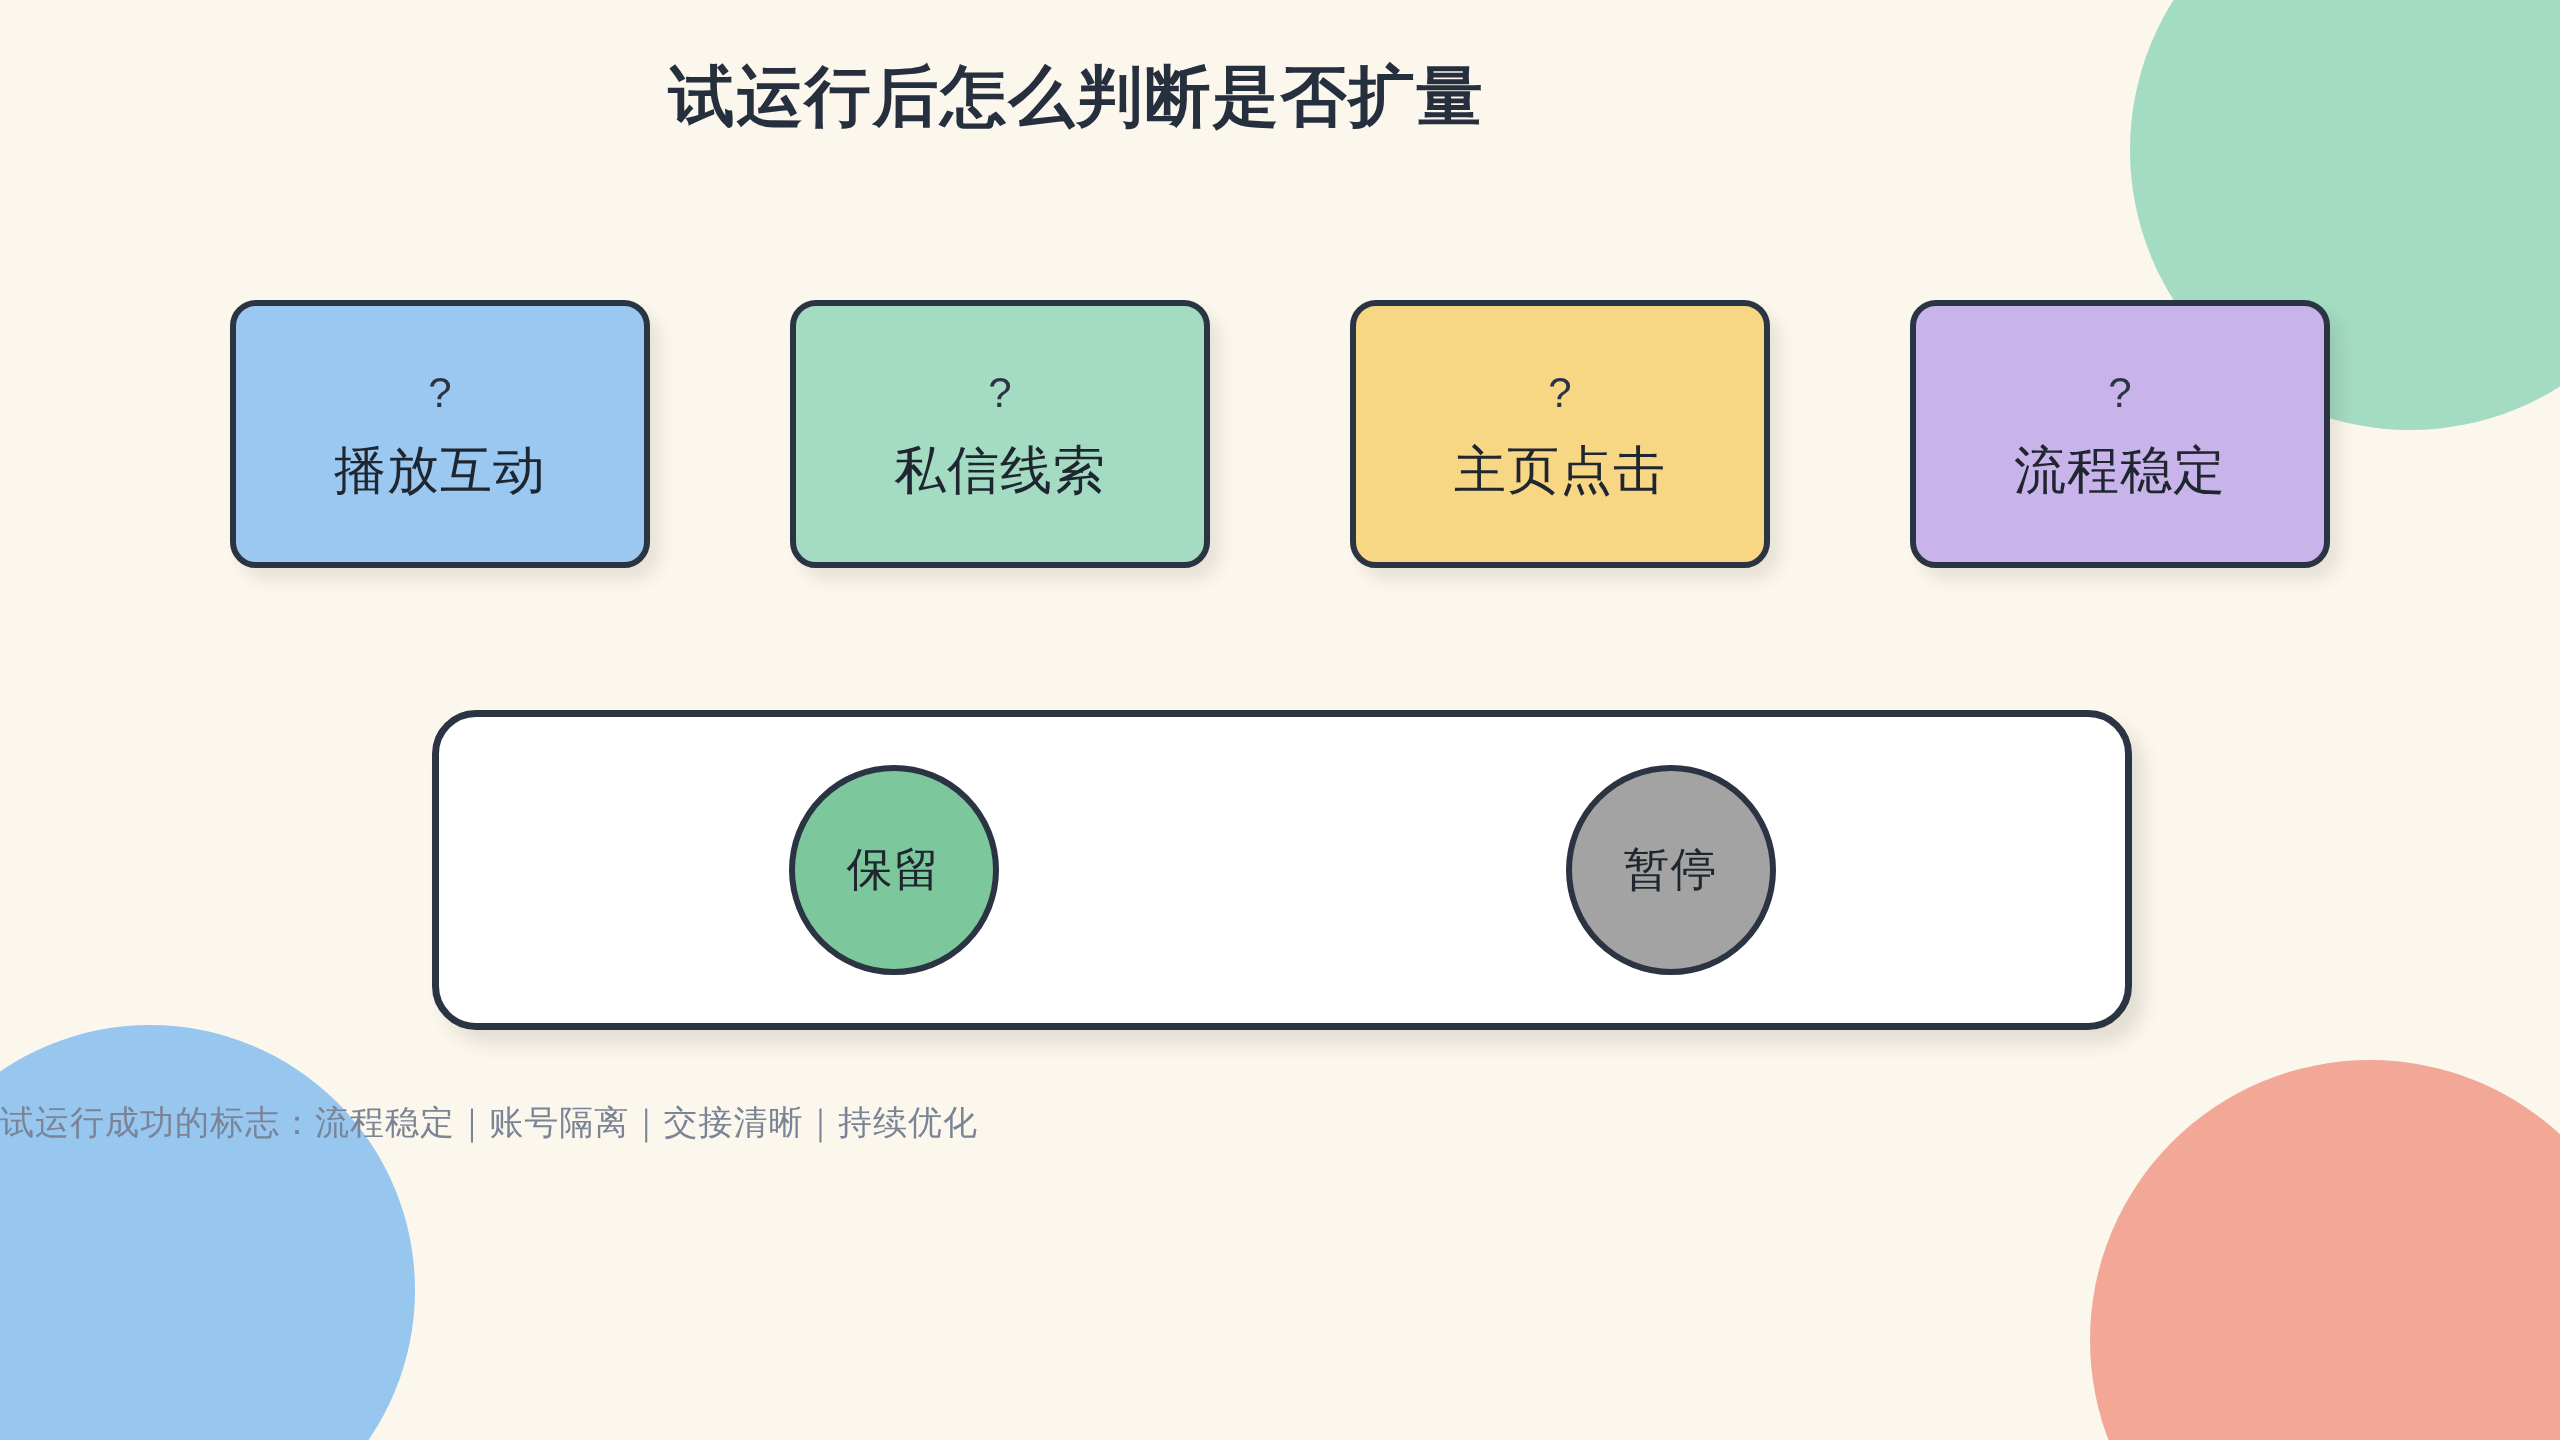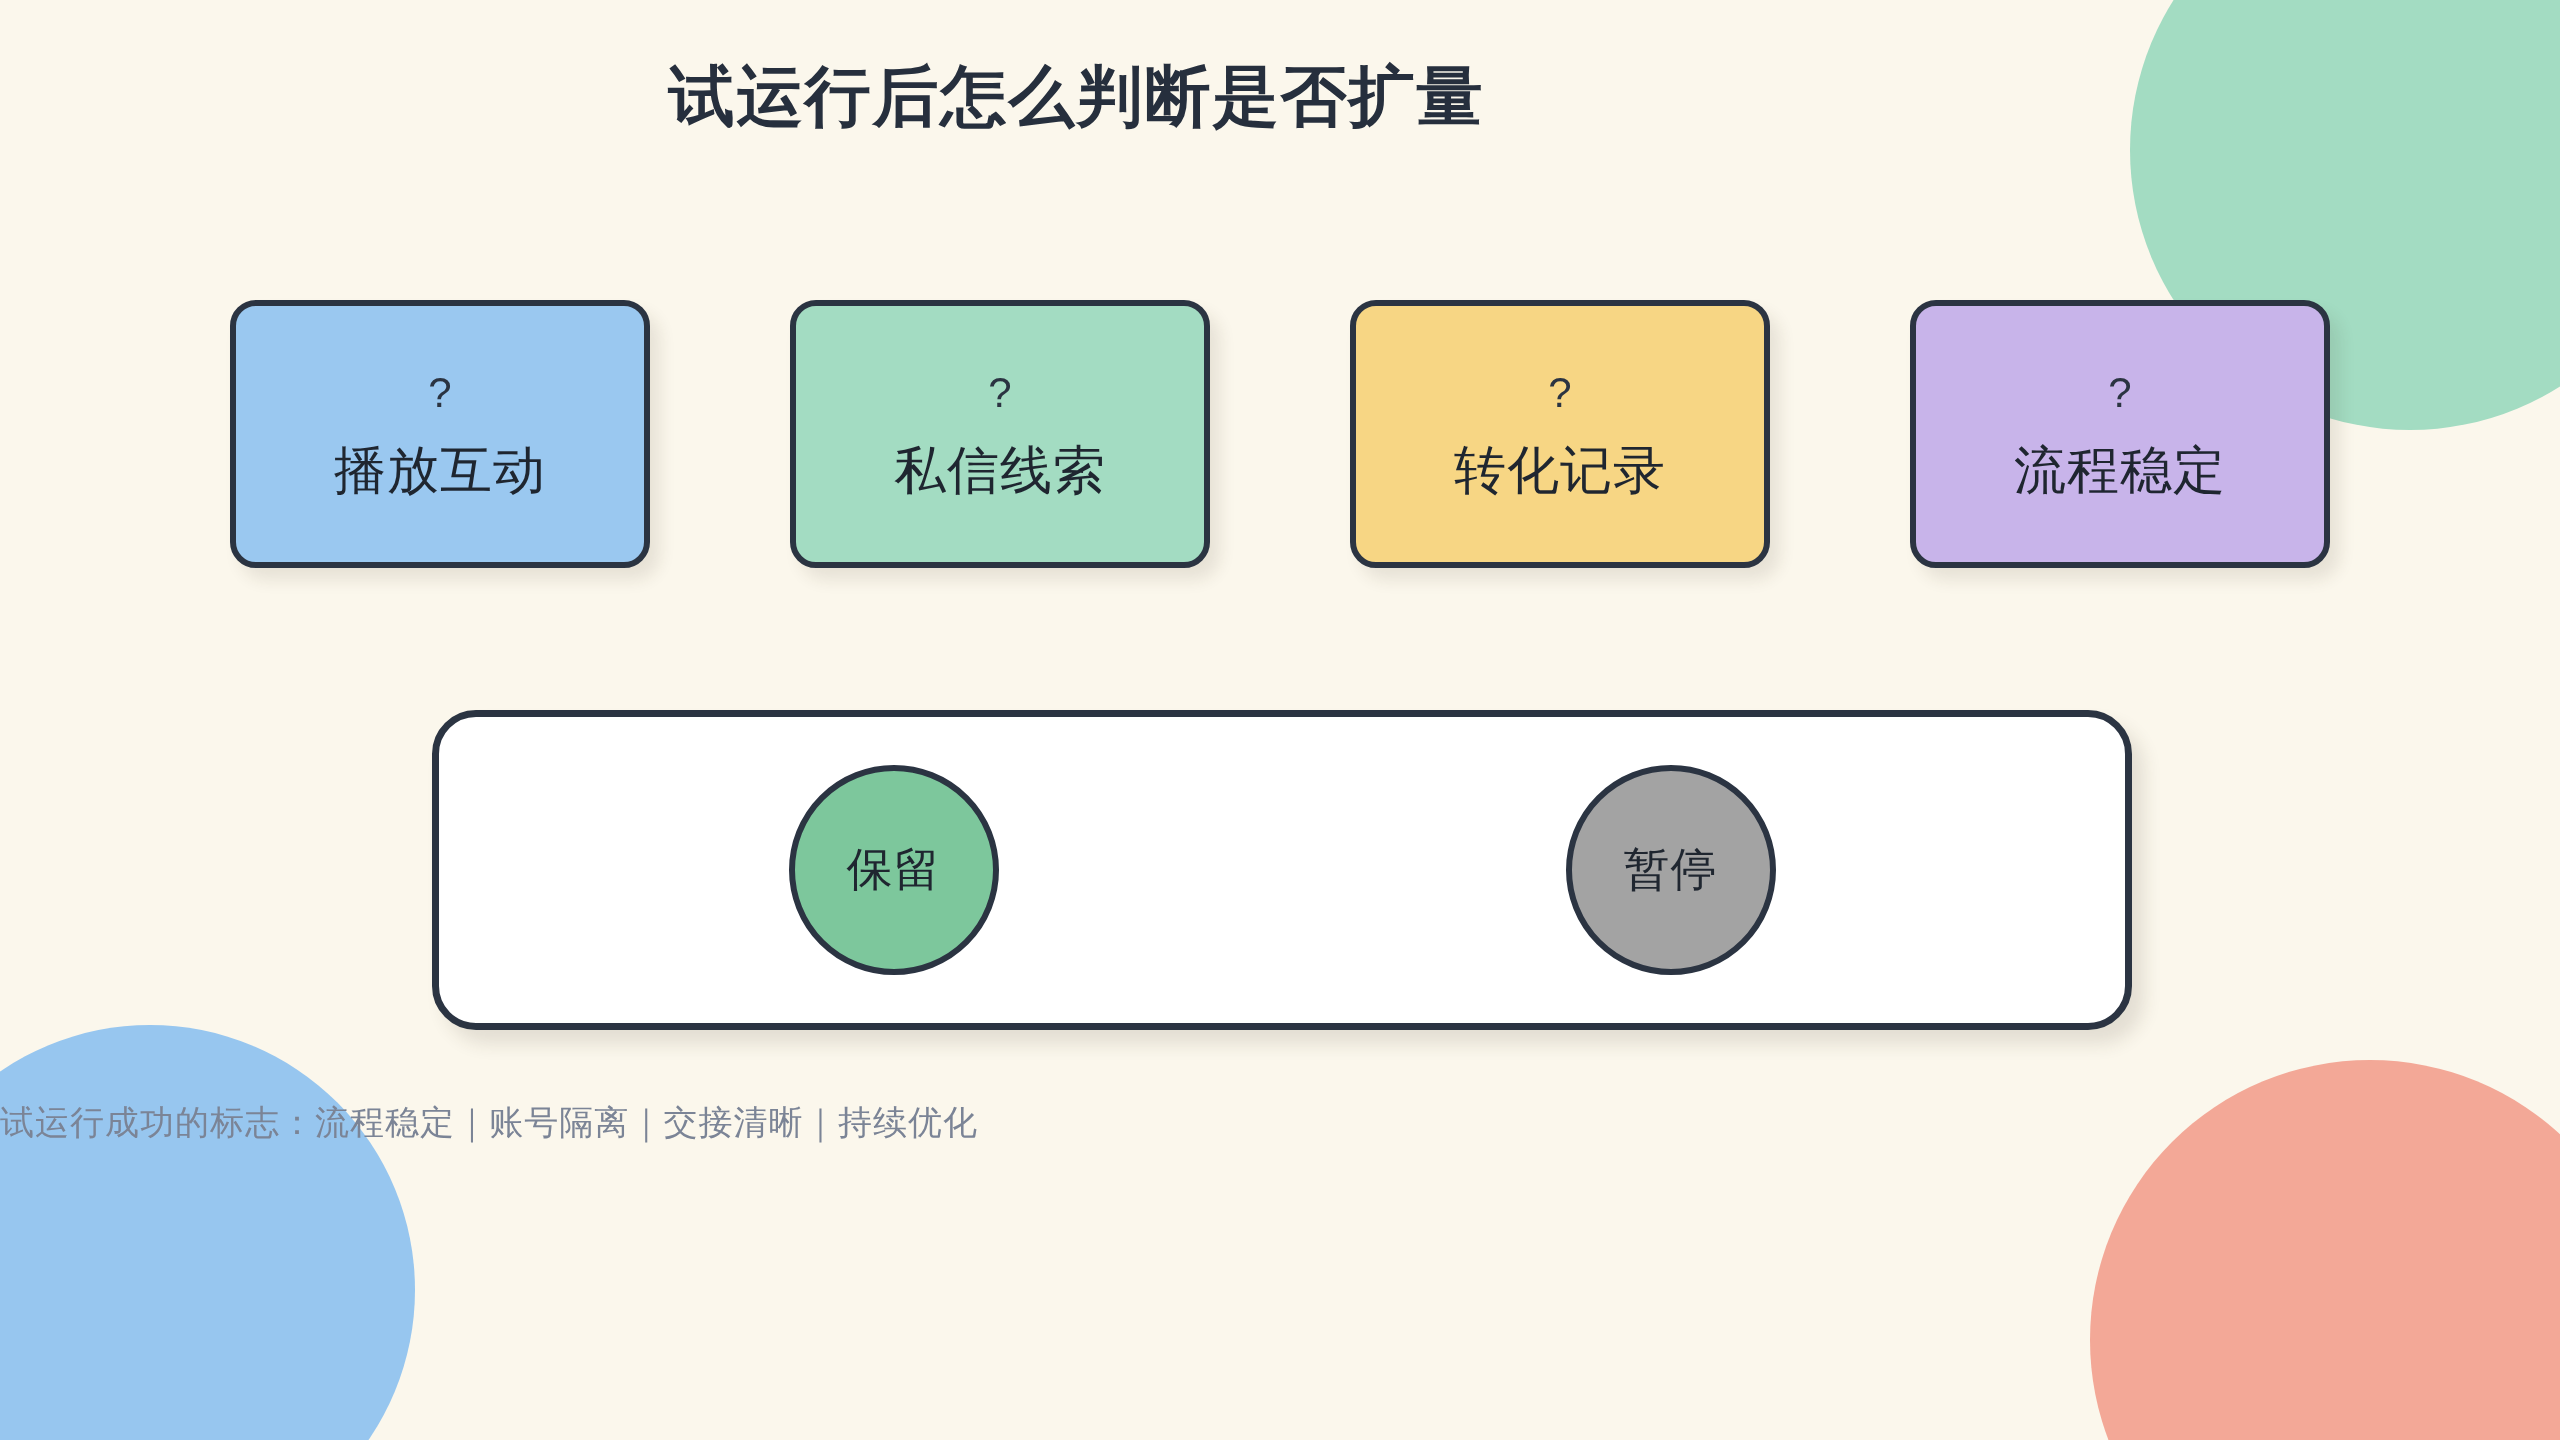--- a/index.html
+++ b/index.html
@@ -161,21 +161,21 @@
     <div class="metric-card" style="background: rgb(154, 200, 240);">
       <div class="q-mark">?</div>
       <div class="card-label">播放互动</div>
     </div>
     <div class="metric-card" style="background: rgb(163, 220, 194);">
       <div class="q-mark">?</div>
       <div class="card-label">私信线索</div>
     </div>
     <div class="metric-card" style="background: rgb(247, 214, 132);">
       <div class="q-mark">?</div>
-      <div class="card-label">转化记录</div>
+      <div class="card-label">主页点击</div>
     </div>
     <div class="metric-card" style="background: rgb(200, 180, 234);">
       <div class="q-mark">?</div>
       <div class="card-label">流程稳定</div>
     </div>
   </div>
 
 <div id="decision-panel">
   <div id="decision-list">
       <div class="decision-circle" style="background: rgb(125, 199, 156);">保留</div>

